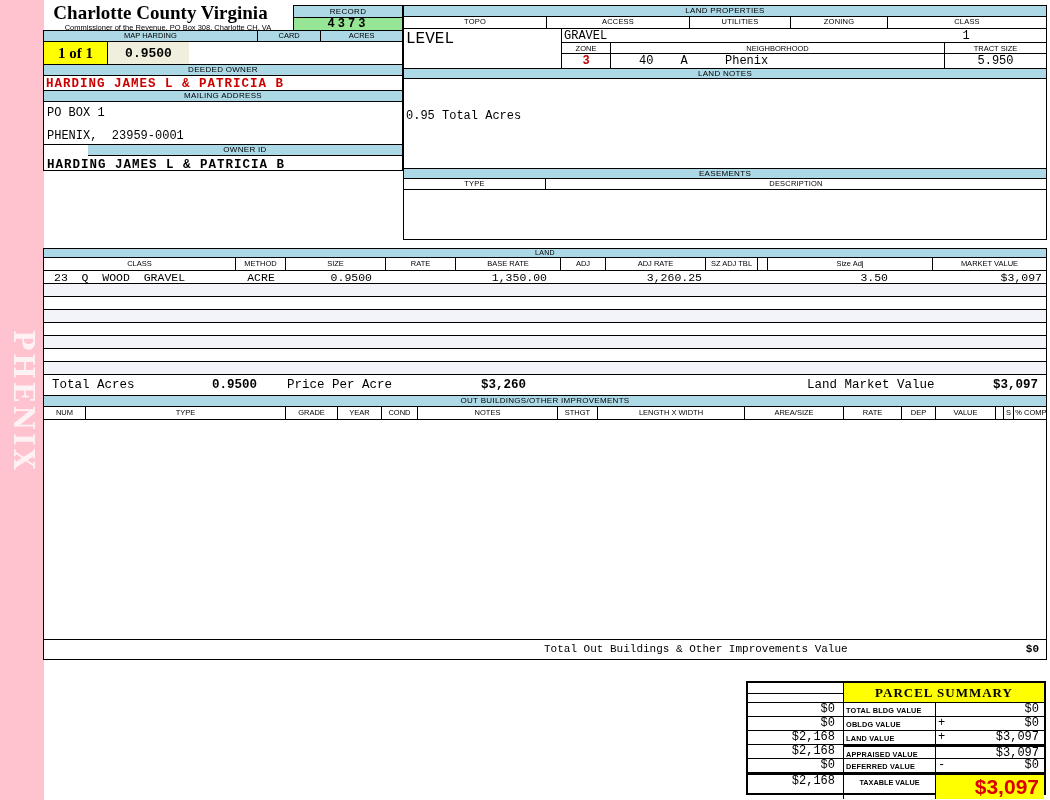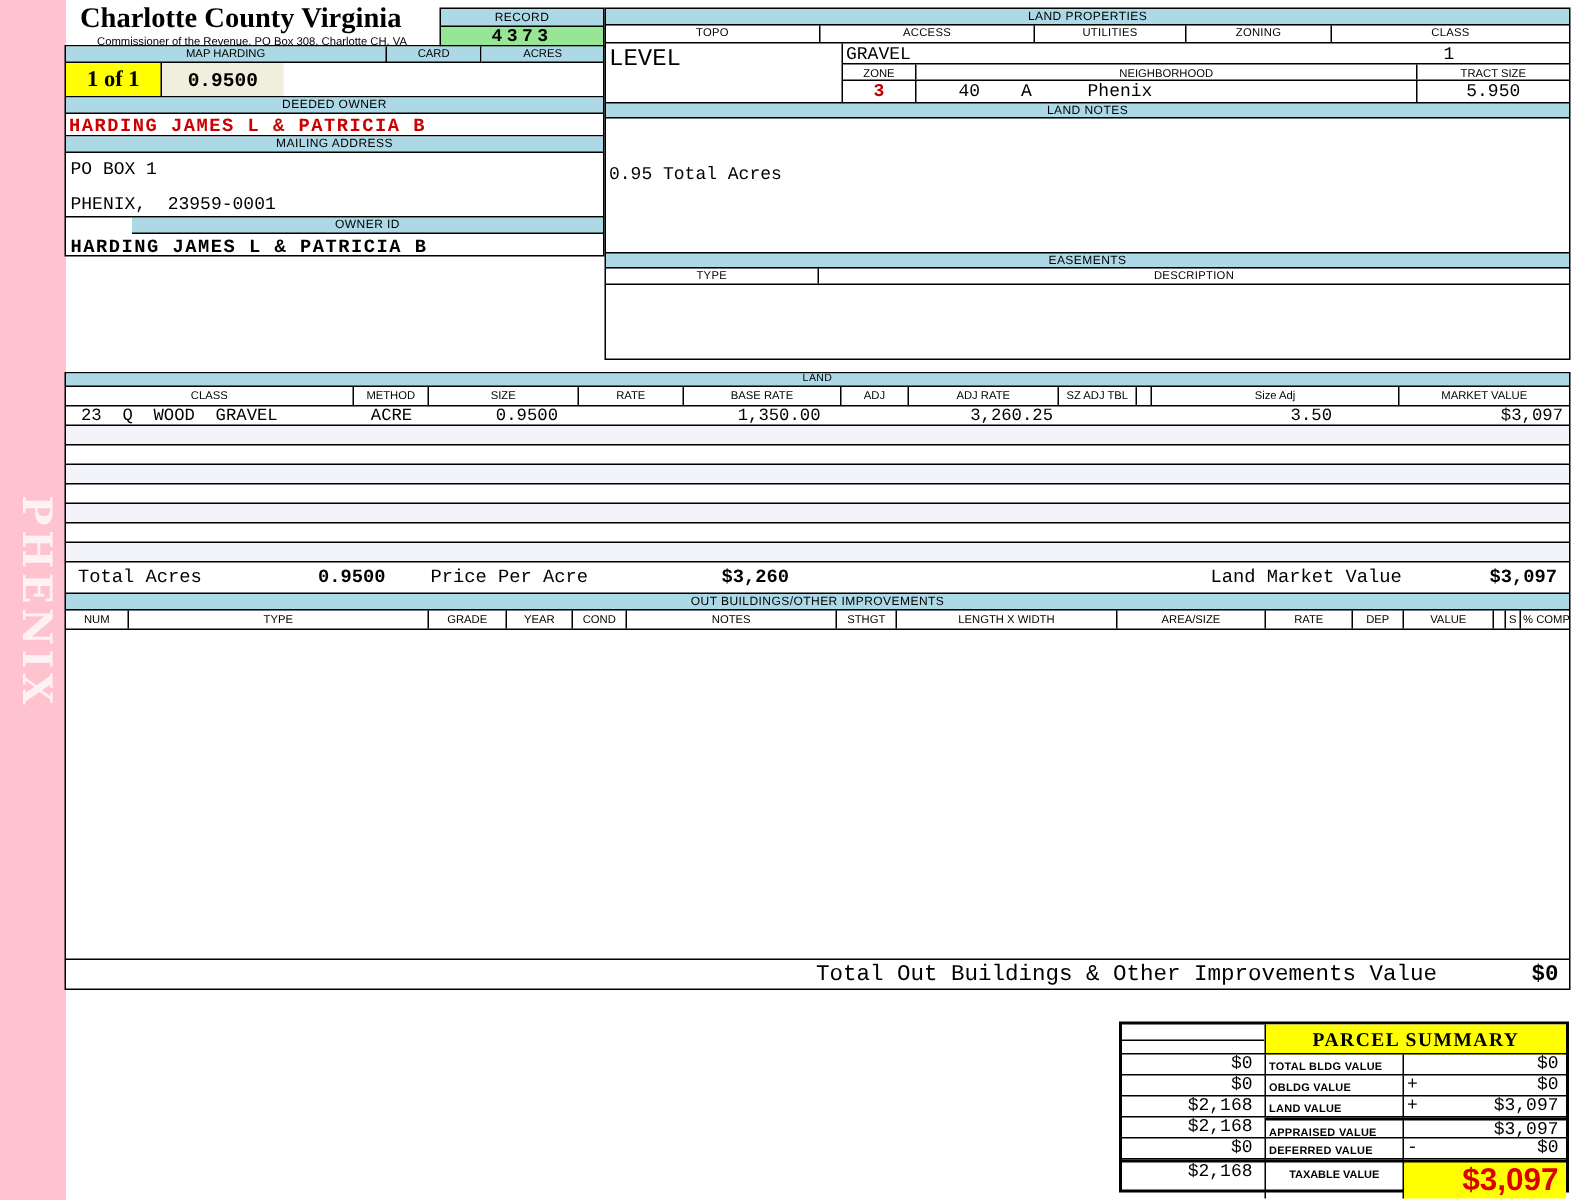--- a/index.html
+++ b/index.html
@@ -103,21 +103,21 @@
   .lt-l2 { position:absolute; left:243px; }
   .lt-v2 { position:absolute; left:393px; font-weight:bold;margin-left:44px; }
   .lt-l3 { position:absolute; left:763px; }
   .lt-v3 { position:absolute; right:8px; font-weight:bold; }
   .ob-bar { height:11px; }
   .grid-ob { display:grid; grid-template-columns:42px 200px 52px 44px 36px 140px 40px 147px 99px 58px 34px 60px 8px 10px 34px; }
   .ob-head { height:13px; border-bottom:1px solid #000; }
   .ob-head > div { border-right:1px solid #000; font-size:7.5px; text-align:center; line-height:12px; overflow:hidden; }
   .ob-head > div:last-child { border-right:none; }
   .ob-empty { flex:1; background:#fff; }
-  .ob-total { height:20px; border-top:1px solid #000; position:relative; font-size:15px; line-height:19px; }
+  .ob-total { height:20px; border-top:1px solid #000; position:relative; font-size:11px; line-height:19px; }
   .obt-label { position:absolute; left:500px; }
   .obt-value { position:absolute; right:7px; font-weight:bold; }
 
   
   .parcel-summary { position:absolute; left:746px; top:681px; width:300px; height:114px; border:2px solid #000;
         display:grid; grid-template-columns:96px 92px 20px 88px;
         grid-template-rows:20px 14px 14px 14px 14px 14px auto; }
   .ps-cell { border-right:1px solid #000; border-bottom:1px solid #000; overflow:hidden; }
   .ps-hleft { position:relative; }
   .ps-hleft::after { content:""; position:absolute; left:0; right:0; top:50%; border-top:1px solid #000; }

